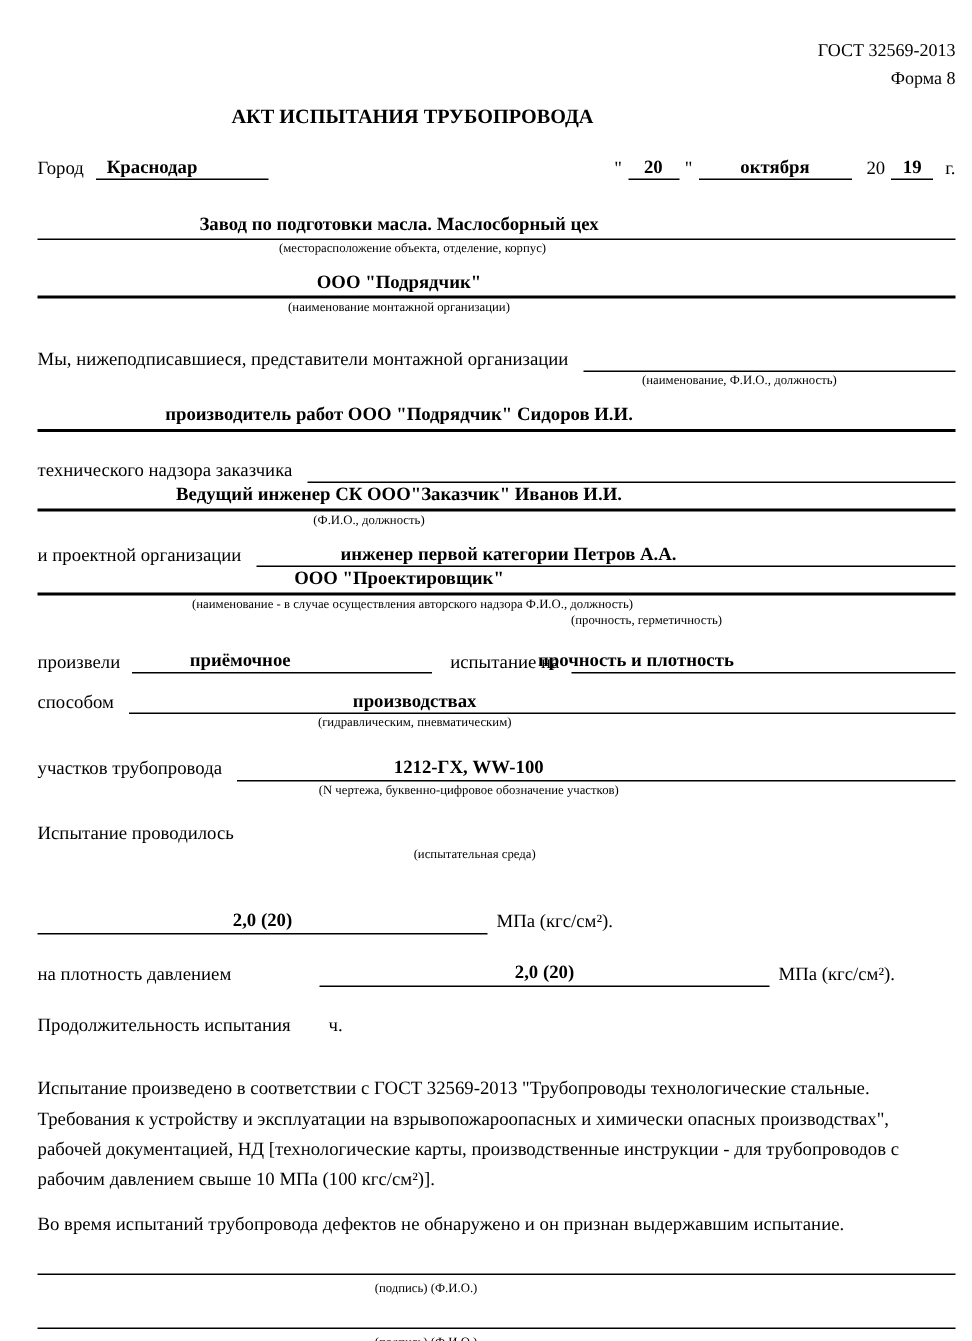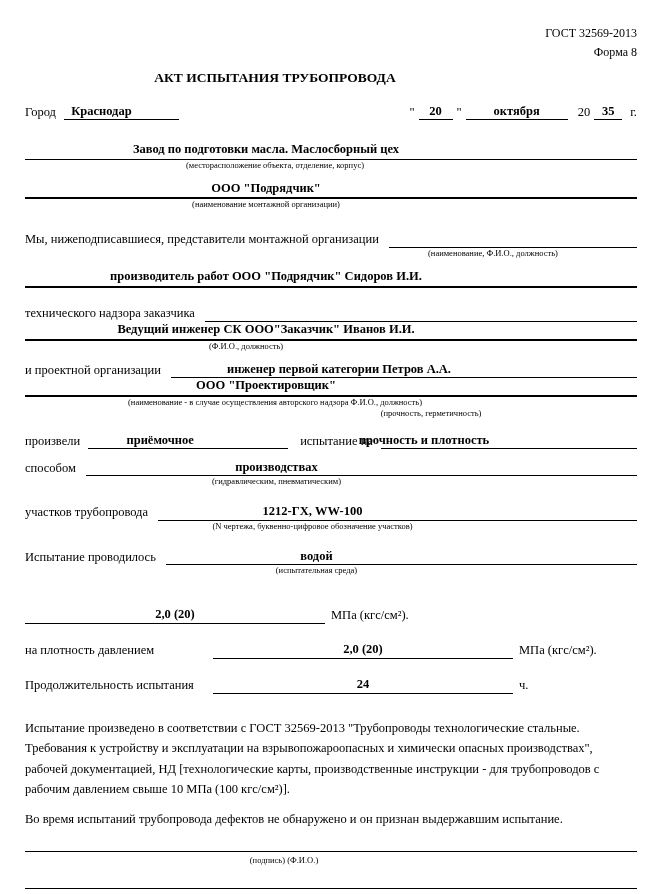--- a/index.html
+++ b/index.html
@@ -51,21 +51,21 @@
       <span>"</span>
       <div class="useg" style="width:34px;">
         <span class="val">20</span>
       </div>
       <span>"</span>
       <div class="useg" style="width:102px;">
         <span class="val">октября</span>
       </div>
       <span style="margin-left:6px;">20</span>
       <div class="useg" style="width:28px;">
-        <span class="val">35</span>
+        <span class="val">19</span>
       </div>
       <span style="margin-left:4px;">г.</span>
     </div>
   </div>
 
   <div class="fullline mt22">
     <span class="val bx65">Завод по подготовки масла. Маслосборный цех</span>
   </div>
   <span class="cap bx56">(месторасположение объекта, отделение, корпус)</span>
 
@@ -146,23 +146,20 @@
   </div>
   <div class="frow caprow">
     <span class="lbl ghost" aria-hidden="true">участков трубопровода</span>
     <div class="capseg" style="margin-left:10px;">
       <span class="cap bx85">(N чертежа, буквенно-цифровое обозначение участков)</span>
     </div>
   </div>
 
   <div class="frow mt12">
     <span class="lbl">Испытание проводилось</span>
-    <div class="useg" style="flex:1;margin-left:10px;">
-      <span class="val bx85">водой</span>
-    </div>
   </div>
   <div class="frow caprow">
     <span class="lbl ghost" aria-hidden="true">Испытание проводилось</span>
     <div class="capseg" style="margin-left:10px;">
       <span class="cap bx85">(испытательная среда)</span>
     </div>
   </div>
 
   <div class="frow mt26">
     <div class="useg" style="width:300px;">
@@ -174,23 +171,20 @@
   <div class="frow mt18">
     <span class="lbl" style="width:188px;">на плотность давлением</span>
     <div class="useg" style="width:300px;">
       <span class="val">2,0 (20)</span>
     </div>
     <span class="lbl" style="margin-left:6px;">МПа (кгс/см²).</span>
   </div>
 
   <div class="frow mt18">
     <span class="lbl" style="width:188px;">Продолжительность испытания</span>
-    <div class="useg" style="width:300px;">
-      <span class="val">24</span>
-    </div>
     <span class="lbl" style="margin-left:6px;">ч.</span>
   </div>
 
   <div class="para">Испытание произведено в соответствии с ГОСТ 32569-2013 "Трубопроводы технологические стальные. Требования к устройству и эксплуатации на взрывопожароопасных и химически опасных производствах", рабочей документацией, НД [технологические карты, производственные инструкции - для трубопроводов с рабочим давлением свыше 10 МПа (100 кгс/см²)].</div>
 
   <div class="para" style="margin-top:10px;">Во время испытаний трубопровода дефектов не обнаружено и он признан выдержавшим испытание.</div>
 
   <div class="sigline mt20" style="margin-top:22px;"></div>
   <span class="cap bx47" style="margin-top:3px;">(подпись) (Ф.И.О.)</span>
 

